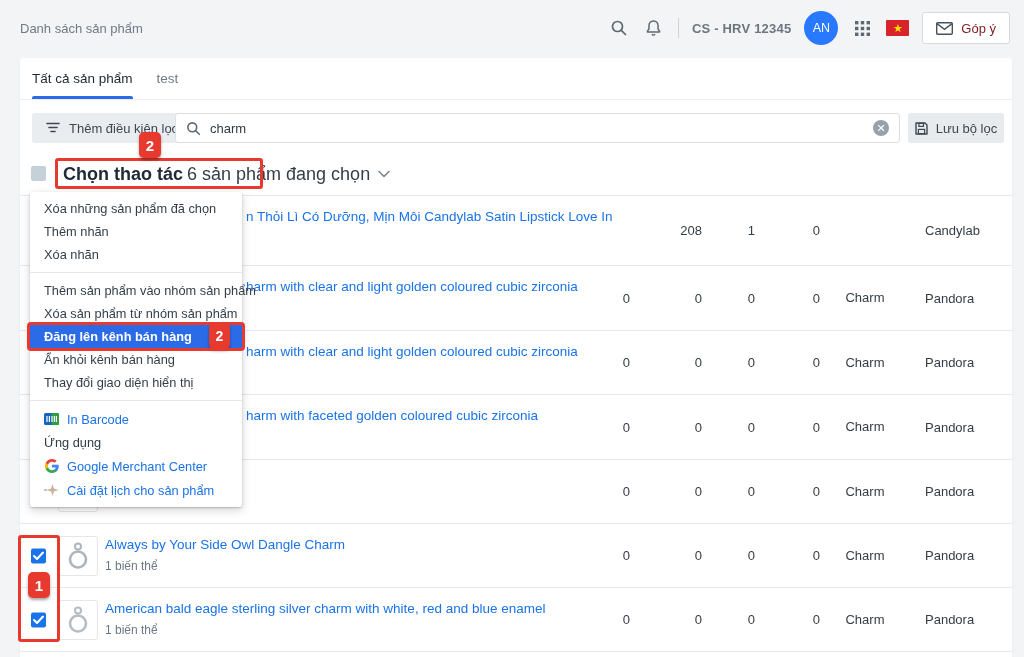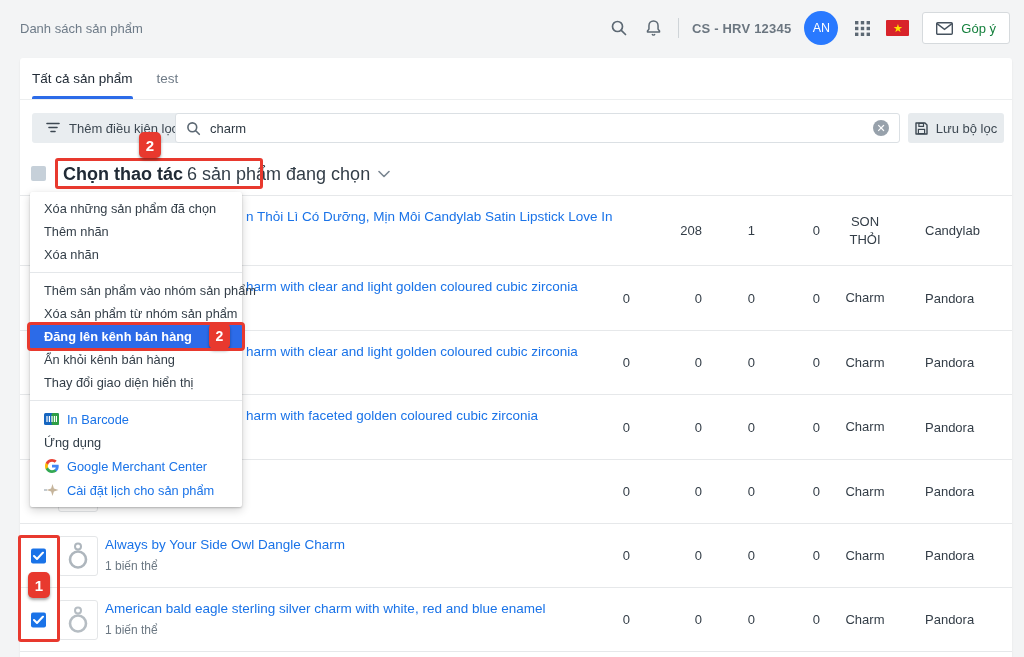--- a/index.html
+++ b/index.html
@@ -12,21 +12,21 @@
   
   .topbar{position:absolute;top:0;left:0;right:0;height:56px;}
   .breadcrumb{position:absolute;left:20px;top:21px;font-size:13px;color:#6e7b88;}
   .topbar-right{position:absolute;right:14px;top:0;height:56px;display:flex;align-items:center;gap:13px;}
   .tb-icon{display:inline-flex;align-items:center;justify-content:center;width:22px;height:22px;cursor:pointer;}
   .tb-divider{width:1px;height:20px;background:#cfd4d8;}
   .store-code{font-size:13px;font-weight:bold;color:#6b7680;letter-spacing:.2px;}
   .avatar{width:34px;height:34px;border-radius:50%;background:var(--avatar);color:#fff;font-size:12.5px;font-weight:normal;display:flex;align-items:center;justify-content:center;}
   .flag{width:23px;height:16px;background:#d8232a;display:flex;align-items:center;justify-content:center;border-radius:1px;}
   .flag .star{color:#ffde00;font-size:11px;line-height:1;}
-  .feedback-btn{display:flex;align-items:center;gap:8px;height:32px;padding:0 13px;background:#fff;border:1px solid #d6dadd;border-radius:3px;font-size:13px;color:#15803d;cursor:pointer;}
+  .feedback-btn{display:flex;align-items:center;gap:8px;height:32px;padding:0 13px;background:#fff;border:1px solid #d6dadd;border-radius:3px;font-size:13px;color:#7f1d1d;cursor:pointer;}
 
   
   .card{position:absolute;left:20px;top:58px;width:992px;bottom:0;background:#fff;border-radius:3px 3px 0 0;box-shadow:0 1px 2px rgba(0,0,0,.08);}
   .tabs{position:absolute;top:0;left:0;right:0;height:42px;border-bottom:1px solid #eceeef;display:flex;}
   .tab{padding:0 12px;line-height:41px;font-size:13.5px;color:#6f7b87;cursor:pointer;position:relative;white-space:nowrap;}
   .tab.active{color:#212b36;}
   .tab.active::after{content:"";position:absolute;left:12px;right:12px;bottom:0;height:3px;background:var(--hl-blue);border-radius:2px 2px 0 0;}
 
   .filter-row{position:absolute;top:42px;left:0;right:0;height:55px;}
   .filter-btn{position:absolute;left:12px;top:13px;height:30px;padding:0 14px;display:flex;align-items:center;gap:9px;background:var(--btn-bg);border:none;border-radius:3px;font-size:13px;color:#3d4852;cursor:pointer;}
@@ -186,21 +186,20 @@
         <span class="pimg">
           <svg width="22" height="30" viewBox="0 0 22 30">
             <circle cx="11" cy="5.5" r="3" fill="none" stroke="#c4cbd1" stroke-width="2"></circle>
             <circle cx="11" cy="18.5" r="8" fill="none" stroke="#c4cbd1" stroke-width="2.6"></circle>
           </svg>
         </span>
         <a class="pname obscured">n Thỏi Lì Có Dưỡng, Mịn Môi Candylab Satin Lipstick Love In</a>
         <div class="cell num n1">208</div>
         <div class="cell num n2">1</div>
         <div class="cell num n3">0</div>
-        <div class="cell cat">SON THỎI</div>
         <div class="cell ven">Candylab</div>
       </div>
       <div class="trow" style="height: 65px;">
         <span class="rcb"></span>
         <span class="pimg">
           <svg width="22" height="30" viewBox="0 0 22 30">
             <circle cx="11" cy="5.5" r="3" fill="none" stroke="#c4cbd1" stroke-width="2"></circle>
             <circle cx="11" cy="18.5" r="8" fill="none" stroke="#c4cbd1" stroke-width="2.6"></circle>
           </svg>
         </span>

